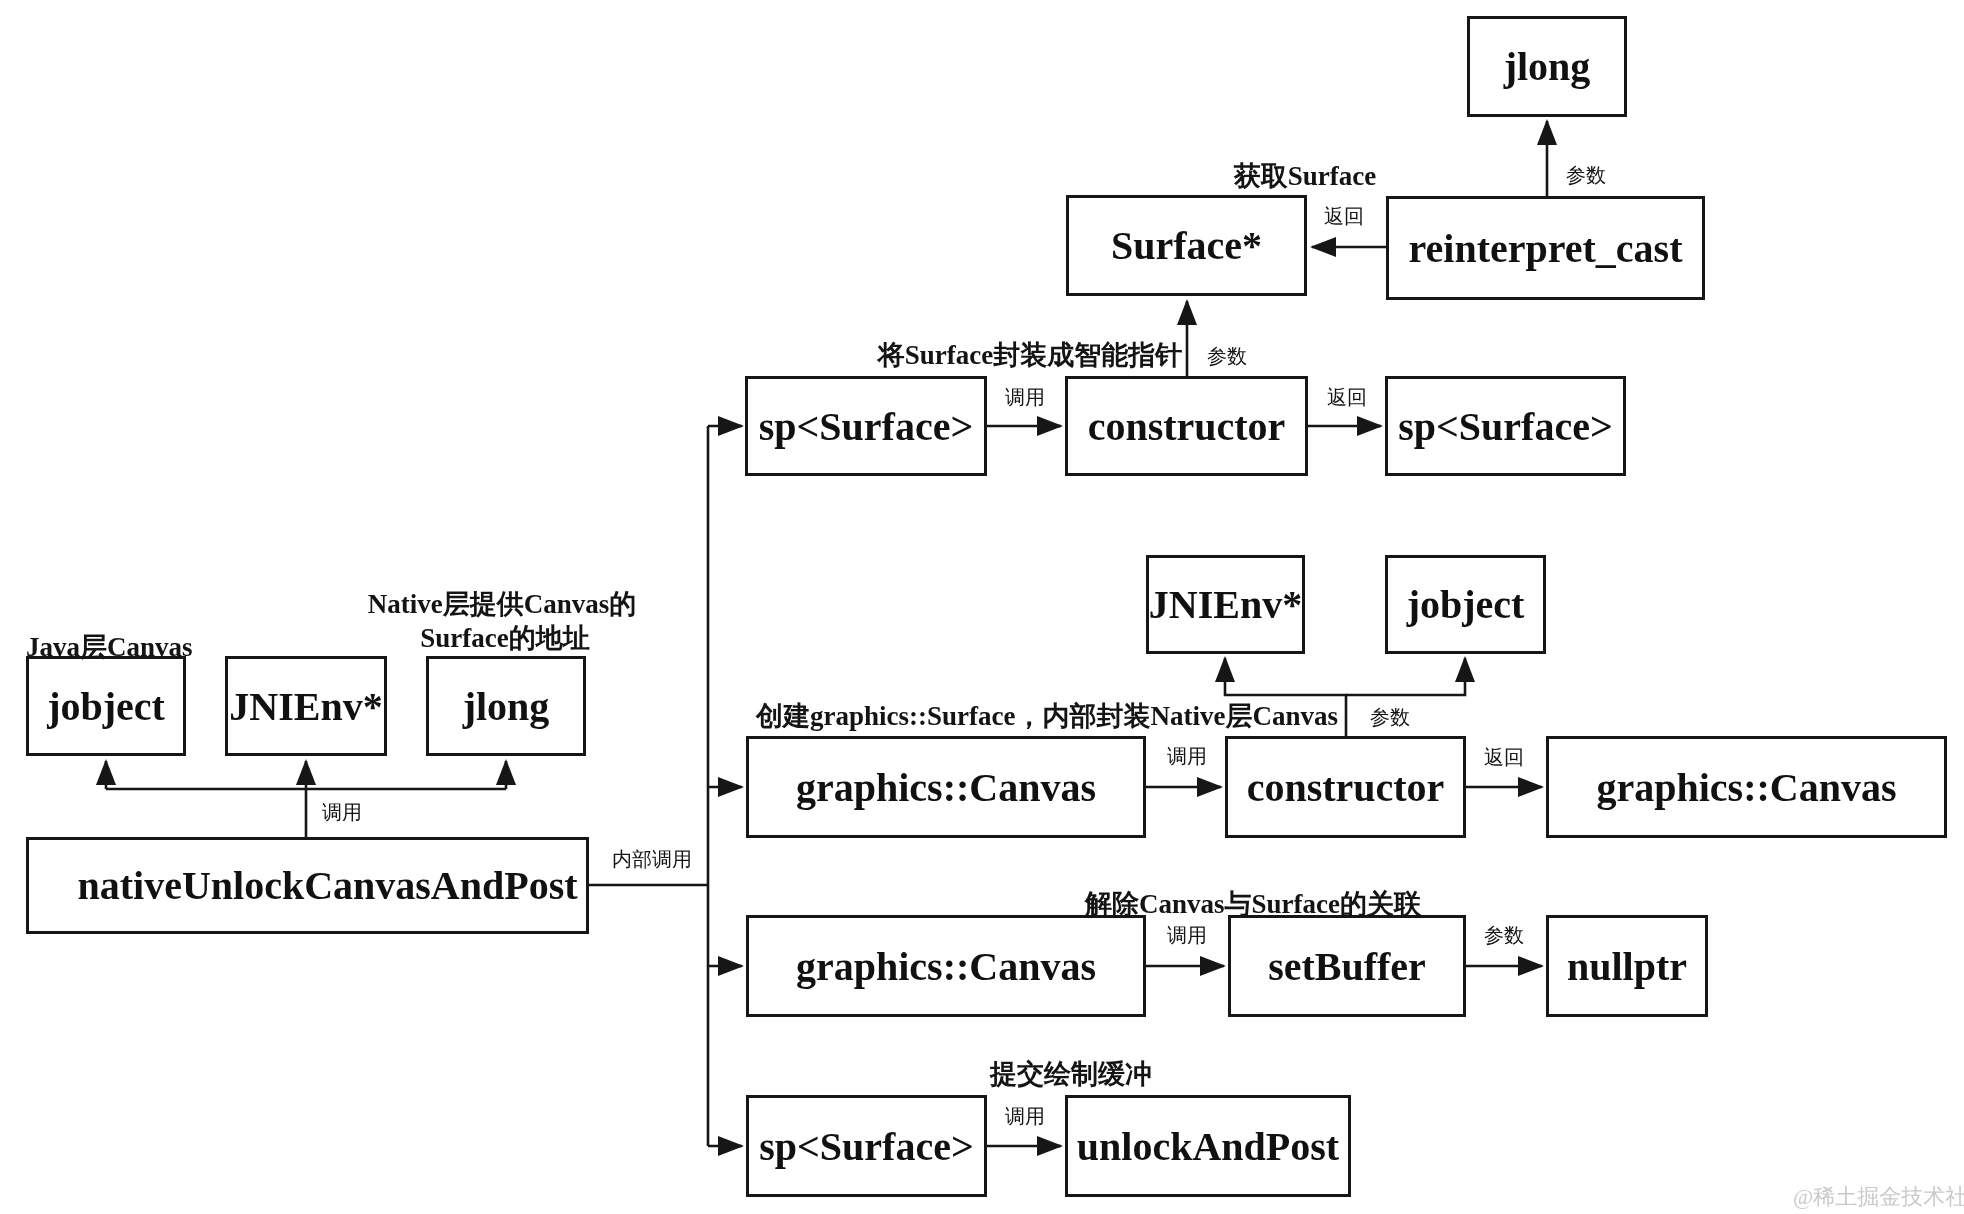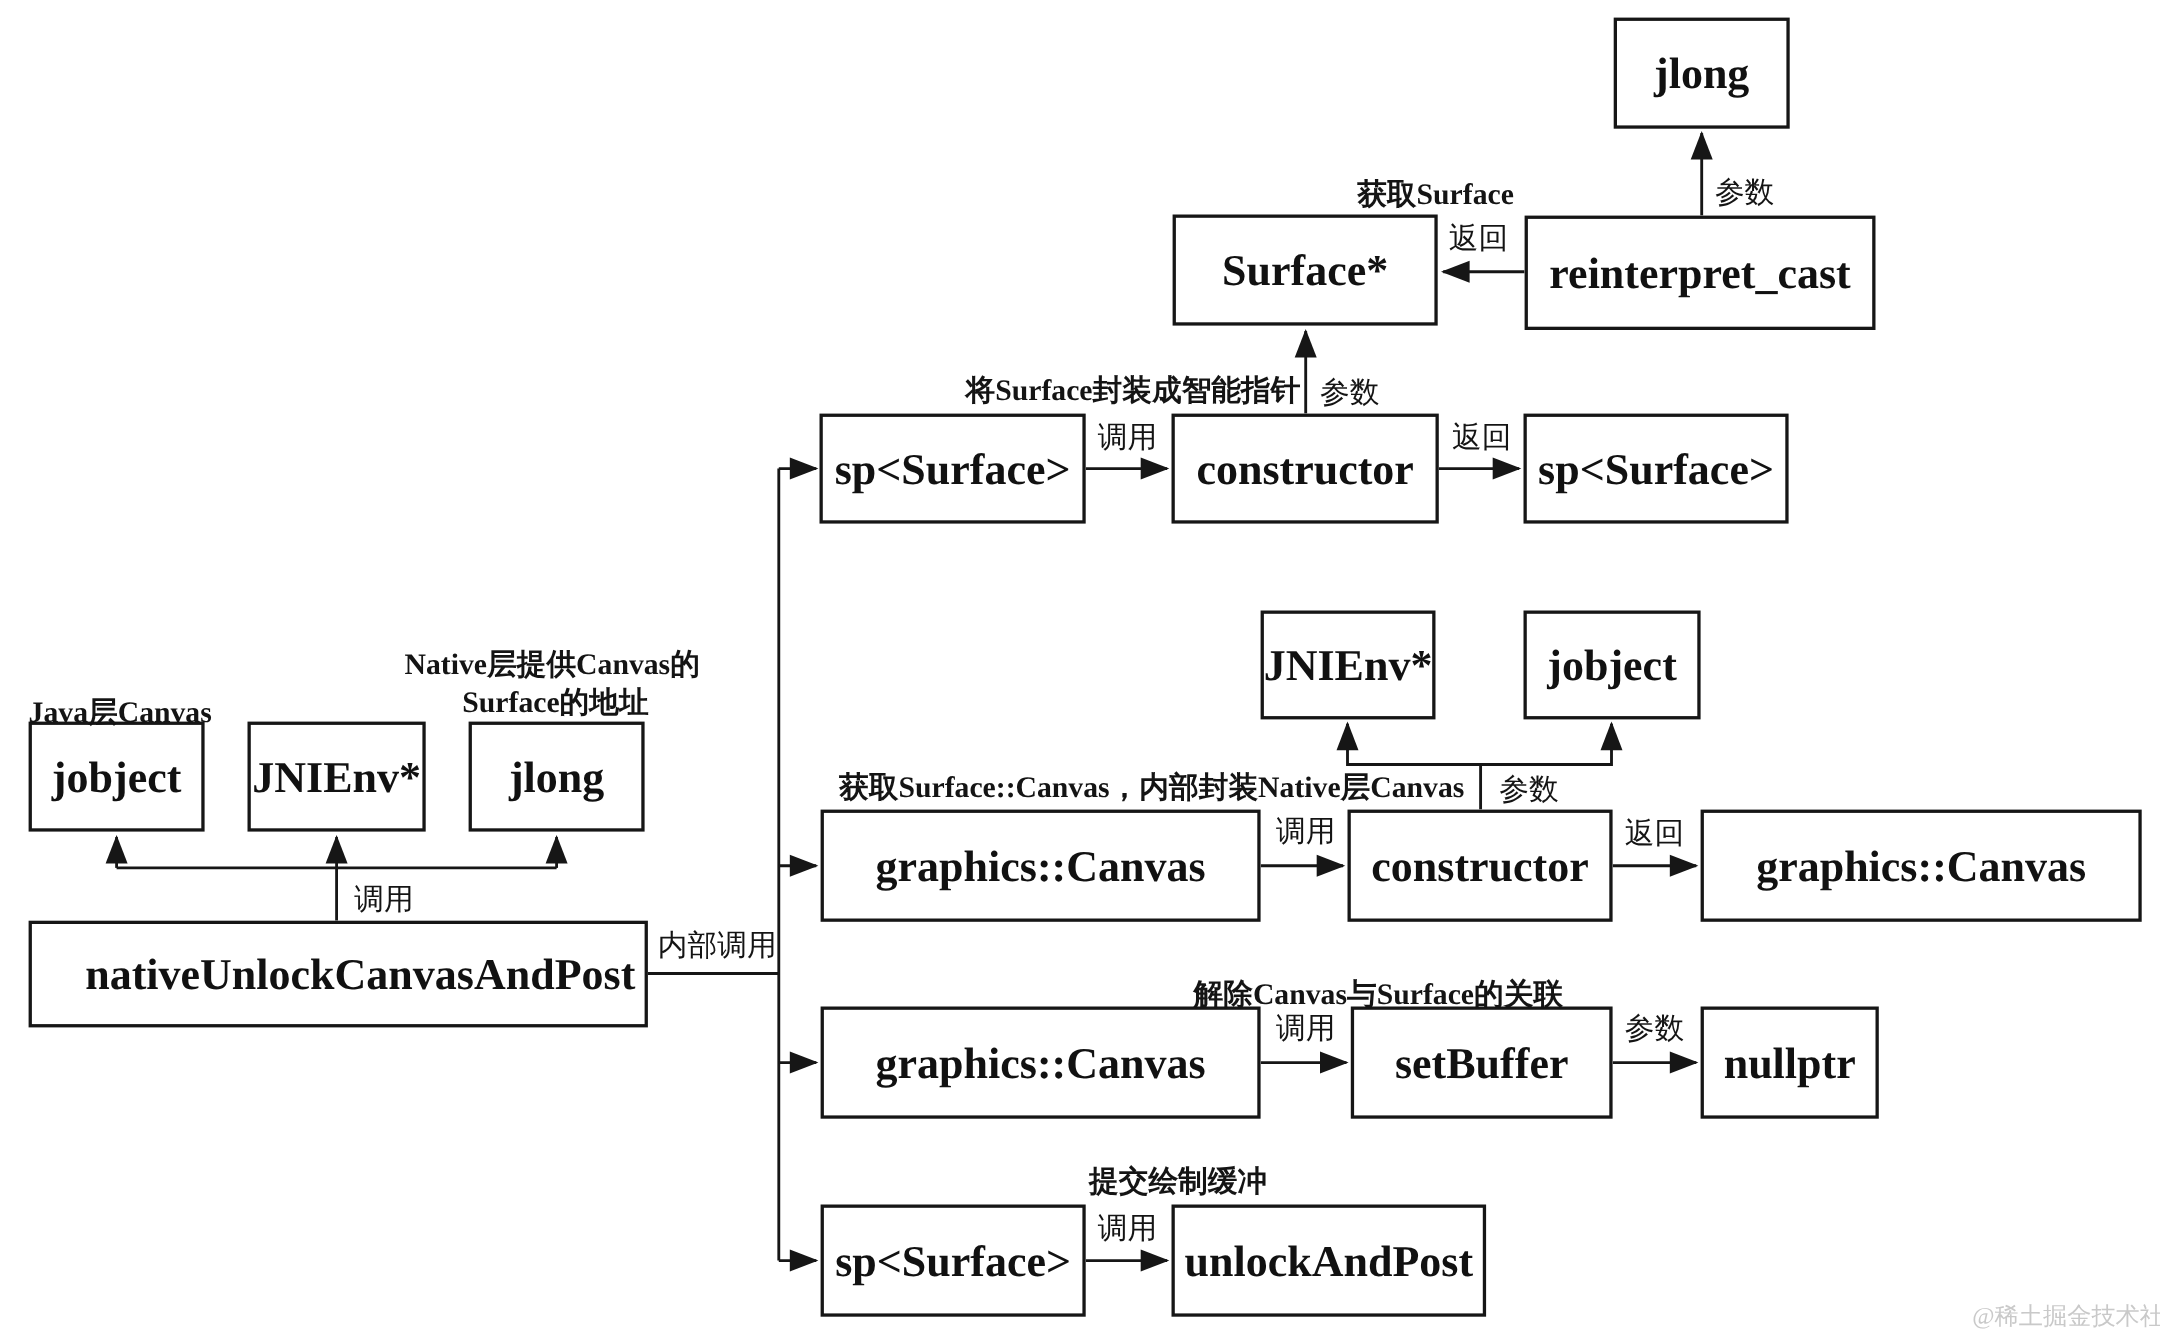--- a/index.html
+++ b/index.html
@@ -23,21 +23,21 @@
     white-space:nowrap;
   }
   .lbl{
     position:absolute;
     white-space:nowrap;
     font-weight:700;
     font-size:27px;
     color:#141414;
   }
   .lbl-c{transform:translate(-50%,-50%);}
-  .edge-lbl{font-weight:500;font-size:27px;}
+  .edge-lbl{font-weight:500;font-size:20px;}
   .watermark{
     position:absolute;
     font-size:22px;
     font-weight:400;
     color:#c9c9c9;
     white-space:nowrap;
   }
 </style>
 </head>
 <body>
@@ -115,21 +115,21 @@
 
   <div class="lbl lbl-c" style="left:1305px;top:176px;">获取Surface</div>
   <div class="lbl edge-lbl lbl-c" style="left:1586px;top:175px;">参数</div>
   <div class="lbl edge-lbl lbl-c" style="left:1344px;top:216px;">返回</div>
 
   <div class="lbl lbl-c" style="left:1030px;top:355px;">将Surface封装成智能指针</div>
   <div class="lbl edge-lbl lbl-c" style="left:1227px;top:356px;">参数</div>
   <div class="lbl edge-lbl lbl-c" style="left:1025px;top:397px;">调用</div>
   <div class="lbl edge-lbl lbl-c" style="left:1347px;top:397px;">返回</div>
 
-  <div class="lbl lbl-c" style="left:1047px;top:716px;">获取Surface::Canvas，内部封装Native层Canvas</div>
+  <div class="lbl lbl-c" style="left:1047px;top:716px;">创建graphics::Surface，内部封装Native层Canvas</div>
   <div class="lbl edge-lbl lbl-c" style="left:1390px;top:717px;">参数</div>
   <div class="lbl edge-lbl lbl-c" style="left:1187px;top:756px;">调用</div>
   <div class="lbl edge-lbl lbl-c" style="left:1504px;top:757px;">返回</div>
 
   <div class="lbl lbl-c" style="left:1253px;top:904px;">解除Canvas与Surface的关联</div>
   <div class="lbl edge-lbl lbl-c" style="left:1187px;top:935px;">调用</div>
   <div class="lbl edge-lbl lbl-c" style="left:1504px;top:935px;">参数</div>
 
   <div class="lbl lbl-c" style="left:1071px;top:1074px;">提交绘制缓冲</div>
   <div class="lbl edge-lbl lbl-c" style="left:1025px;top:1116px;">调用</div>

